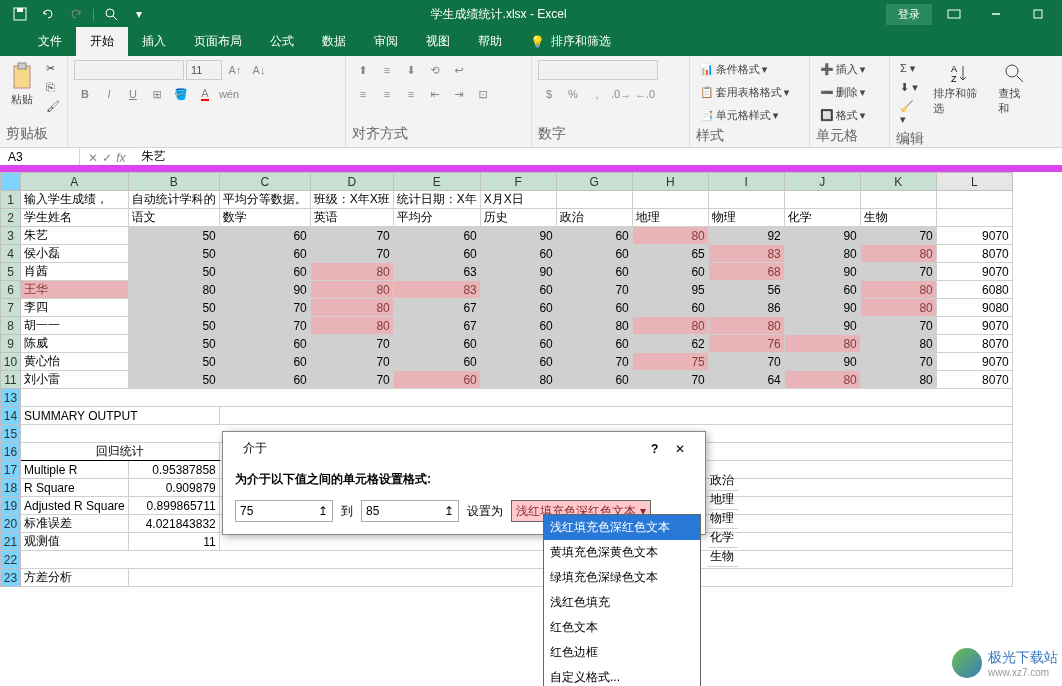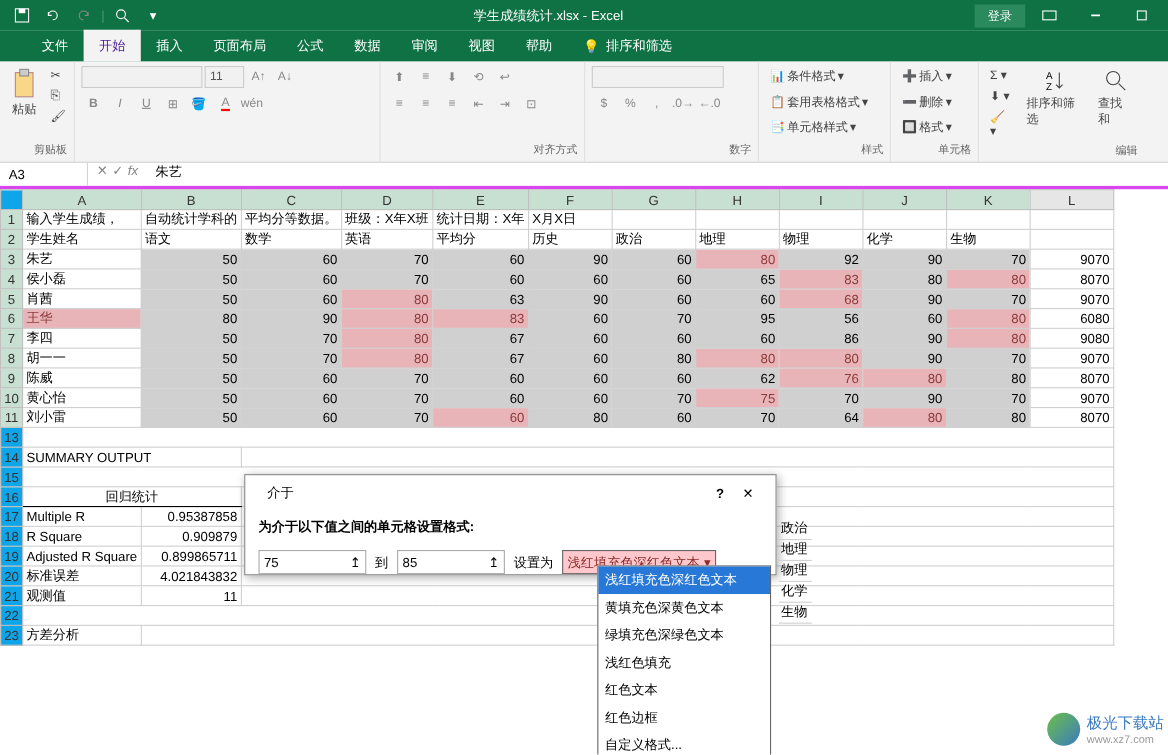--- a/index.html
+++ b/index.html
@@ -11,59 +11,59 @@
 .qat-btn { width: 24px; height: 24px; display: flex; align-items: center; justify-content: center; cursor: pointer; }
 .qat-sep { color: #4a9b74; }
 .title-center { flex: 1; text-align: center; }
 .title-right { display: flex; align-items: center; gap: 2px; padding-right: 4px; margin-left: 48px; }
 .login-btn { background: #2a8a5e; padding: 3px 12px; font-size: 11px; cursor: pointer; }
 .win-btn { width: 40px; height: 28px; display: flex; align-items: center; justify-content: center; cursor: pointer; }
 
 
 .ribbon-tabs { background: #0f7244; height: 28px; display: flex; align-items: flex-end; padding-left: 24px; color: #fff; font-size: 12px; }
 .ribbon-tab { padding: 6px 14px; cursor: pointer; }
-.ribbon-tab.active { background: #f3f3f3; color: #4c1d95; }
+.ribbon-tab.active { background: #f3f3f3; color: #000000; }
 .tell-me { display: flex; align-items: center; gap: 6px; padding: 6px 14px; }
 
 
 .ribbon { background: #f3f3f3; height: 92px; display: flex; border-bottom: 1px solid #d4d4d4; font-size: 11px; color: #444; }
 .ribbon-group { border-right: 1px solid #e0e0e0; padding: 4px 6px; display: flex; flex-direction: column; justify-content: space-between; }
 .group-body { display: flex; gap: 4px; align-items: flex-start; flex: 1; }
-.group-label { text-align: right; color: #666; font-size: 10px; padding-top: 2px; }
+.group-label { text-align: left; color: #666; font-size: 14px; padding-top: 2px; }
 .big-btn { display: flex; flex-direction: column; align-items: center; gap: 2px; cursor: pointer; padding: 2px 4px; }
 .btn-col { display: flex; flex-direction: column; gap: 2px; }
 .small-btn { padding: 2px 4px; cursor: pointer; display: flex; align-items: center; gap: 2px; }
 .font-input { width: 110px; height: 20px; border: 1px solid #ccc; font-size: 11px; padding: 0 4px; }
 .size-input { width: 36px; height: 20px; border: 1px solid #ccc; font-size: 11px; padding: 0 4px; }
 .btn-row { display: flex; gap: 2px; }
 .icon-btn { width: 22px; height: 20px; display: flex; align-items: center; justify-content: center; cursor: pointer; color: #888; }
 
 
-.formula-bar { height: 24px; display: flex; align-items: flex-start; border-bottom: 3px solid #d946ef; font-size: 12px; }
+.formula-bar { height: 24px; display: flex; align-items: flex-end; border-bottom: 7px solid #d946ef; font-size: 12px; }
 .name-box { width: 80px; border-right: 1px solid #d4d4d4; padding: 0 8px; height: 100%; display: flex; align-items: center; }
 .fx-btns { display: flex; gap: 4px; padding: 0 8px; align-items: center; color: #888; }
 .formula-input { flex: 1; padding: 0 8px; }
 
 
 .sheet-area { position: relative; }
 .sheet { border-collapse: collapse; font-size: 12px; }
 .sheet th { background: #e6e6e6; border: 1px solid #c0c0c0; font-weight: normal; color: #333; height: 18px; }
 .sheet th.col-h { width: 76px; }
 .sheet th.col-h.sel { background: #c8e0d2; }
-.sheet th.row-h { width: 20px; background: #0ea5e9; }
+.sheet th.row-h { width: 20px; background: #7dd3fc; }
 .sheet th.row-h.sel { background: #c8e0d2; }
 .sheet td { border: 1px solid #d0d0d0; height: 16px; padding: 0 3px; white-space: nowrap; }
 .sheet td.r { text-align: right; }
 .sheet td.gray { background: #d0d0d0; }
 .sheet td.pink { background: #e8b4b8; color: #8b3a3a; }
 
 
 .dialog { position: absolute; top: 431px; left: 222px; width: 484px; background: #fff; border: 1px solid #888; box-shadow: 2px 2px 8px rgba(0,0,0,0.3); font-size: 12px; }
 .dialog-title { padding: 8px 20px; display: flex; justify-content: space-between; align-items: center; }
-.dialog-body { padding: 6px 12px 0; }
+.dialog-body { padding: 6px 12px 12px; }
 .dialog-label { font-weight: bold; margin-bottom: 12px; display: block; }
 .dialog-row { display: flex; align-items: center; gap: 8px; }
 .dlg-input { width: 98px; height: 22px; border: 1px solid #aaa; padding: 0 4px; display: flex; align-items: center; justify-content: space-between; }
 .dlg-select { width: 140px; height: 22px; border: 1px solid #666; background: #ffc8cc; color: #8b2a2a; padding: 0 4px; display: flex; align-items: center; justify-content: space-between; cursor: pointer; }
 .dropdown { position: absolute; top: 82px; left: 320px; width: 158px; background: #fff; border: 1px solid #666; font-size: 12px; z-index: 20; }
 .dropdown-item { padding: 4px 6px; cursor: pointer; }
 .dropdown-item.sel { background: #2878d8; color: #fff; }
 
 
 .side-list { position: absolute; top: 472px; left: 708px; width: 30px; font-size: 12px; }

